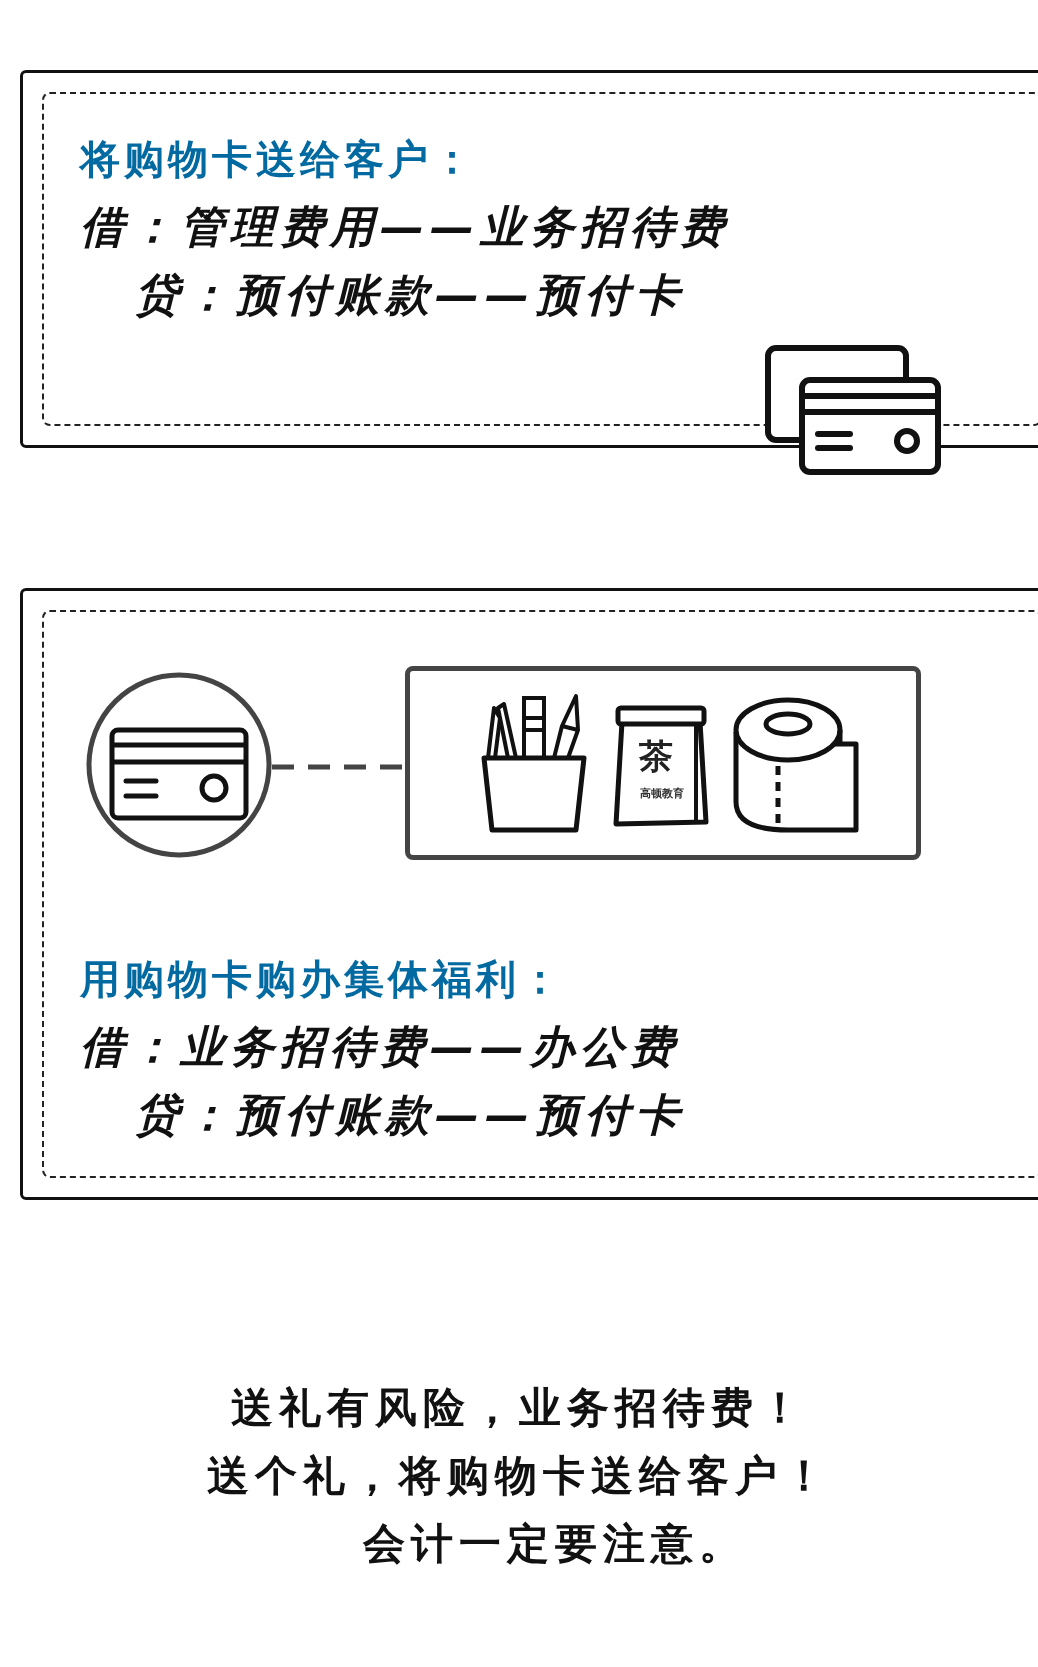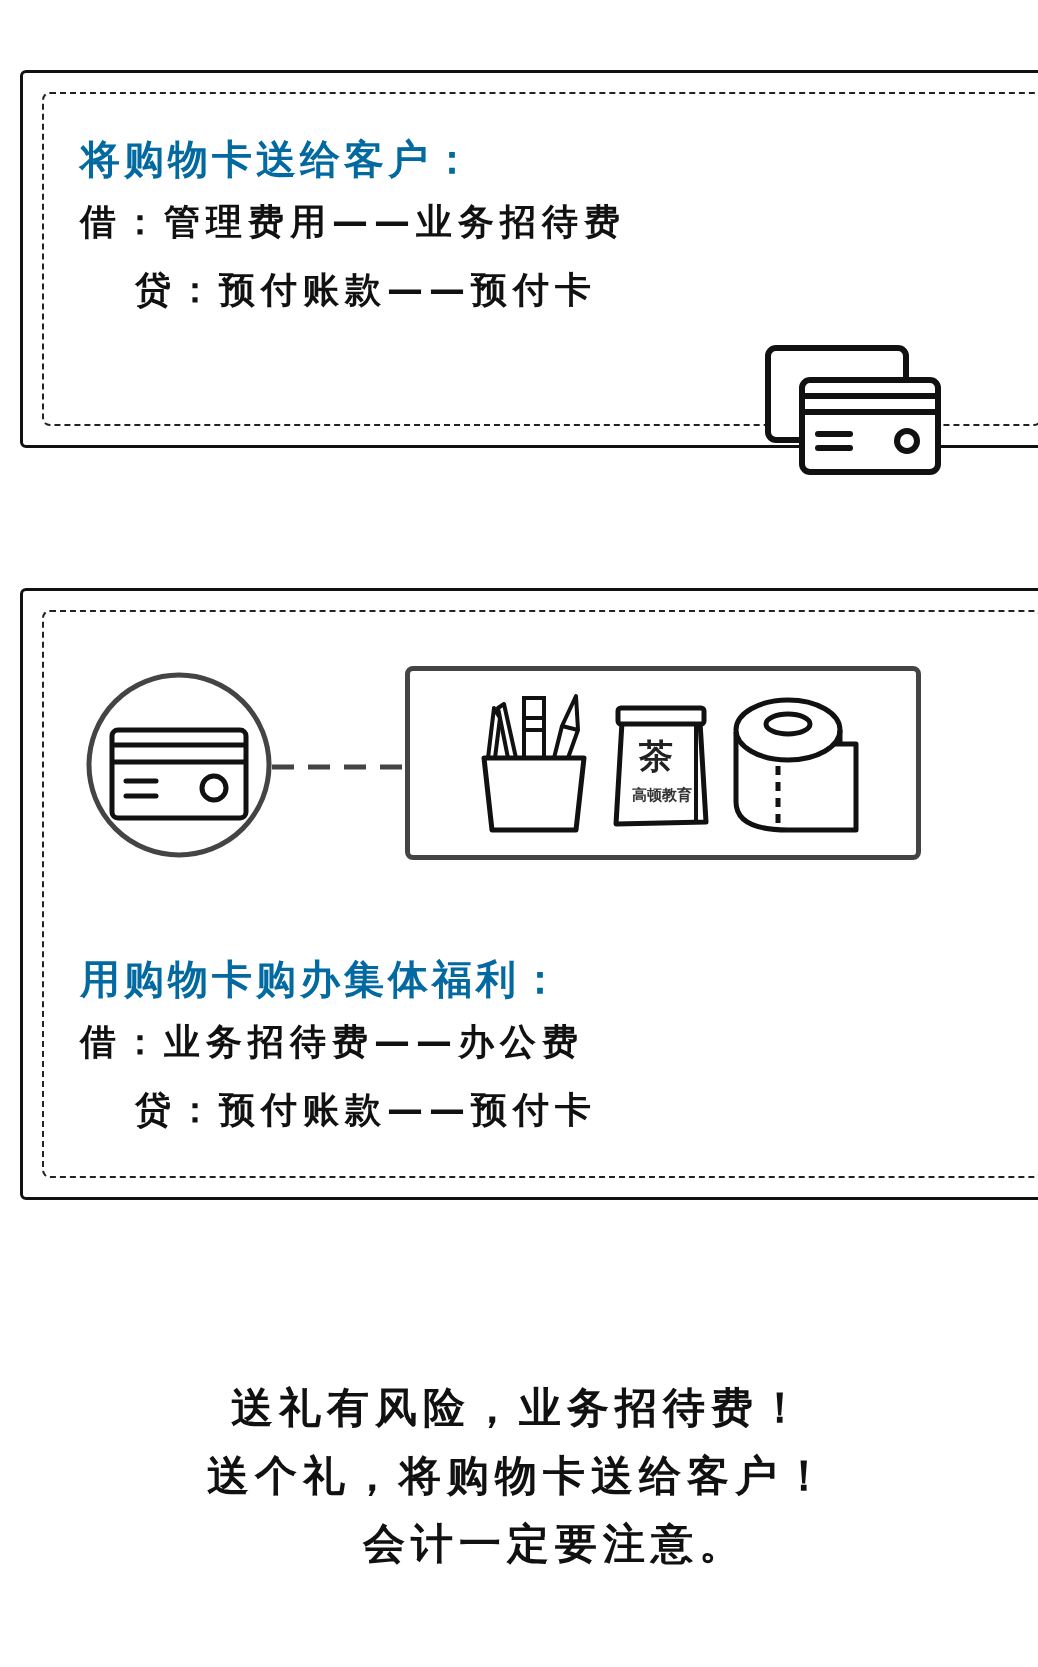--- a/index.html
+++ b/index.html
@@ -1,21 +1,21 @@
 <!DOCTYPE html>
 <html><head>
 <meta charset="utf-8">
 <style>
   html, body { margin:0; padding:0; background:#ffffff; }
   body { width:1038px; height:1667px; position:relative; overflow:hidden;
          font-family:"DejaVu Sans", "Liberation Sans", sans-serif; }
   .panel { position:absolute; border:3px solid #111; border-radius:6px; background:#fff; box-sizing:border-box; }
   .dash { position:absolute; border:2px dashed #222; border-radius:8px; box-sizing:border-box; }
   .title { position:absolute; color:#0369a1; font-weight:bold; font-size:40px; letter-spacing:4px; white-space:nowrap; }
-  .line { position:absolute; color:#111; font-weight:bold; font-size:36px; letter-spacing:6px; white-space:nowrap; }
+  .line { position:absolute; color:#111; font-weight:bold; font-size:44px; letter-spacing:6px; white-space:nowrap;font-style:italic; }
   .footer { position:absolute; left:0; width:1038px; text-align:center; color:#111; font-weight:bold; font-size:42px; letter-spacing:6px; white-space:nowrap; }
   svg { position:absolute; overflow:visible; }
 </style>
 </head>
 <body>
 
 <div class="panel" style="left:20px;top:70px;width:1030px;height:378px;"></div>
 <div class="dash" style="left:42px;top:92px;width:1000px;height:334px;"></div>
 <div class="title" style="left:80px;top:132px;">将购物卡送给客户：</div>
 <div class="line" style="left:80px;top:198px;">借：管理费用——业务招待费</div>
@@ -61,21 +61,21 @@
   <path d="M4 68 L104 68 L96 140 L12 140 Z" fill="#fff" stroke="#111" stroke-width="5" stroke-linejoin="round"></path>
 </svg>
 
 <div style="position:absolute;left:612px;top:702px;width:100px;height:126px;">
   <svg style="left:0;top:0;" width="100" height="126" viewBox="0 0 100 126">
     <path d="M10 20 L88 20 L94 120 L4 122 Z" fill="#fff" stroke="#111" stroke-width="5" stroke-linejoin="round"></path>
     <rect x="6" y="6" width="86" height="16" rx="3" fill="#fff" stroke="#111" stroke-width="5"></rect>
     <line x1="84" y1="22" x2="84" y2="118" stroke="#111" stroke-width="4"></line>
   </svg>
   <div style="position:absolute;left:0;top:32px;width:88px;text-align:center;font-size:34px;font-weight:bold;color:#222;">茶</div>
-  <div style="position:absolute;left:10px;top:84px;width:80px;text-align:center;font-size:15px;font-weight:bold;color:#333;">高顿教育</div>
+  <div style="position:absolute;left:10px;top:84px;width:80px;text-align:center;font-size:11px;font-weight:bold;color:#333;">高顿教育</div>
 </div>
 
 <svg style="left:732px;top:694px;" width="130" height="140" viewBox="0 0 130 140">
   <path d="M4 38 L4 108 Q4 136 56 136 L124 136 L124 50 L98 50" fill="#fff" stroke="#111" stroke-width="5" stroke-linejoin="round"></path>
   <ellipse cx="56" cy="36" rx="52" ry="30" fill="#fff" stroke="#111" stroke-width="5"></ellipse>
   <line x1="108" y1="36" x2="108" y2="50" stroke="#111" stroke-width="5"></line>
   <ellipse cx="56" cy="30" rx="22" ry="10" fill="#fff" stroke="#111" stroke-width="5"></ellipse>
   <line x1="46" y1="72" x2="46" y2="134" stroke="#111" stroke-width="5" stroke-dasharray="9,7"></line>
 </svg>
 

